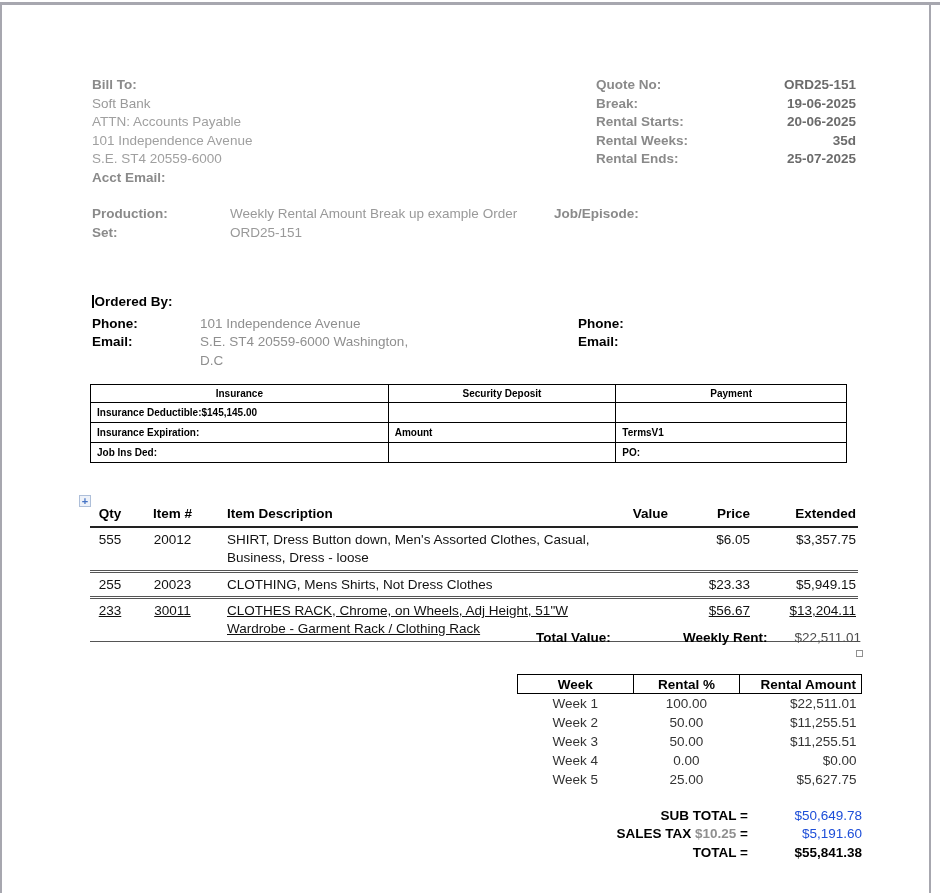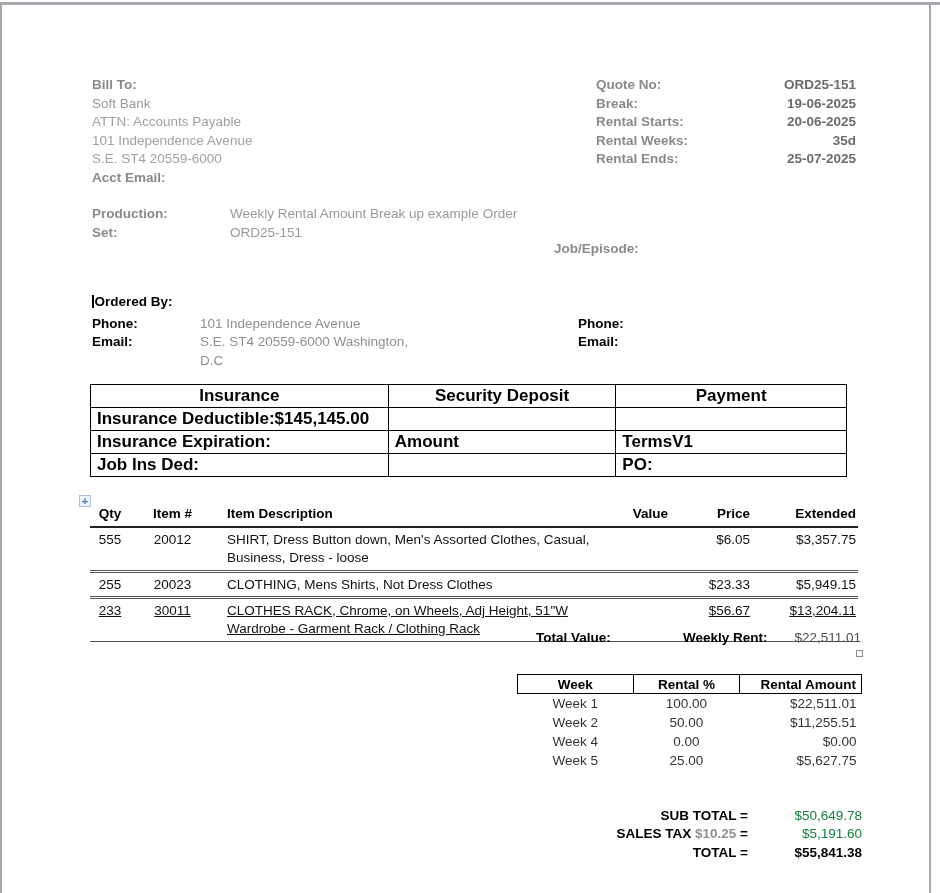--- a/index.html
+++ b/index.html
@@ -11,46 +11,46 @@
   }
   
   .frame-top   { position:absolute; left:0; top:2px; width:940px; border-top:3px solid #a7a7af; }
   .frame-left  { position:absolute; left:0; top:4px; bottom:0; border-left:2px solid #a7a7af; }
   .frame-right { position:absolute; left:929px; top:4px; bottom:0; border-left:2px solid #a7a7af; }
 
   .lbl-gray  { color:#8a8a8a; font-weight:bold; }
   .txt-gray  { color:#a0a0a0; }
   .val-gray  { color:#6b6b6b; font-weight:bold; }
   .blk       { color:#000; font-weight:bold; }
-  .dim       { color:#15803d; }
+  .dim       { color:#1d4ed8; }
 
   
   .bill-to { position:absolute; left:92px; top:76px; line-height:18.5px; }
 
   
   .quote-info { position:absolute; left:556px; top:76px; width:300px; line-height:18.6px; }
   .quote-info .qrow { display:flex; justify-content:space-between;margin-left:40px; }
 
   
   .production { position:absolute; left:92px; top:205px; line-height:18.5px; }
   .production .prow { display:grid; grid-template-columns:138px 290px; }
-  .job-episode { position:absolute; left:554px; top:205px; line-height:18.5px;margin-top:35px; }
+  .job-episode { position:absolute; left:554px; top:205px; line-height:18.5px; }
 
   
   .ordered-by { position:absolute; left:92px; top:293px; width:760px; line-height:18.5px; }
   .ordered-by .orow { display:grid; grid-template-columns:108px 378px 1fr; }
   .ordered-by .orow.first { margin-top:0; }
   .ordered-by .mt { margin-top:3px; }
   .caret { display:inline-block; width:1.5px; height:13px; background:#000; vertical-align:-2px; margin-right:1px; }
   .addr-wrap { width:225px; }
 
   
   .ins-table { position:absolute; left:90px; top:384px; }
   .ins-table table { border-collapse:collapse; width:757px; }
-  .ins-table td { border:1.5px solid #000; font-weight:bold; font-size:17px; color:#000; padding:1px 6px; height:20px; vertical-align:middle; }
+  .ins-table td { border:1.5px solid #000; font-weight:bold; font-size:10px; color:#000; padding:1px 6px; height:20px; vertical-align:middle; }
   .ins-table tr.hdr td { text-align:center; height:18px; }
   .ins-cell-split { display:flex; padding-right:6px; }
 
   
   .move-handle { position:absolute; left:79px; top:495px; width:12px; height:12px;
     border:1px solid #aebfd9; background:#eef2f9; color:#4472c4; font-size:11px; font-weight:bold;
     line-height:10px; text-align:center; }
 
   
   .items { position:absolute; left:90px; top:503px; }
@@ -273,20 +273,25 @@
           <td class="w-week">Week 1</td>
           <td class="w-pct">100.00</td>
           <td class="w-amt">$22,511.01</td>
         </tr>
         <tr>
           <td class="w-week">Week 2</td>
           <td class="w-pct">50.00</td>
           <td class="w-amt">$11,255.51</td>
         </tr>
         <tr>
+          <td class="w-week">Week 3</td>
+          <td class="w-pct">50.00</td>
+          <td class="w-amt">$11,255.51</td>
+        </tr>
+        <tr>
           <td class="w-week">Week 4</td>
           <td class="w-pct">0.00</td>
           <td class="w-amt">$0.00</td>
         </tr>
         <tr>
           <td class="w-week">Week 5</td>
           <td class="w-pct">25.00</td>
           <td class="w-amt">$5,627.75</td>
         </tr>
       </tbody>

